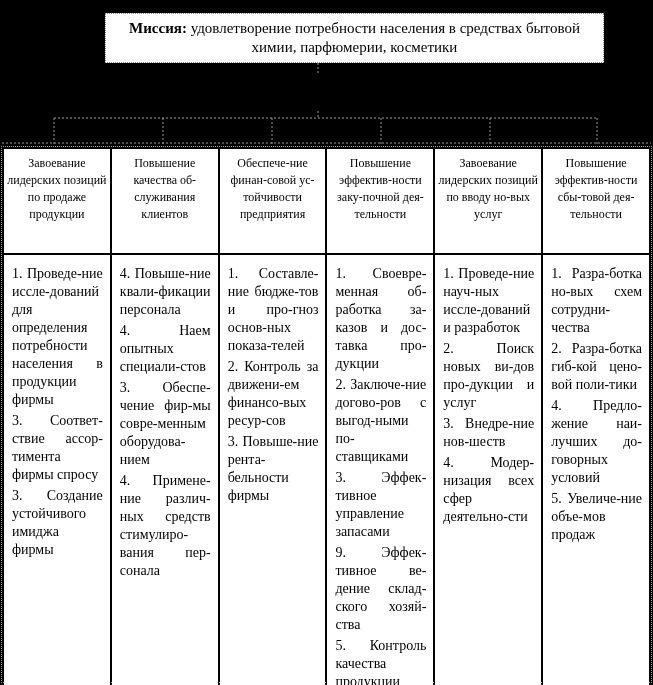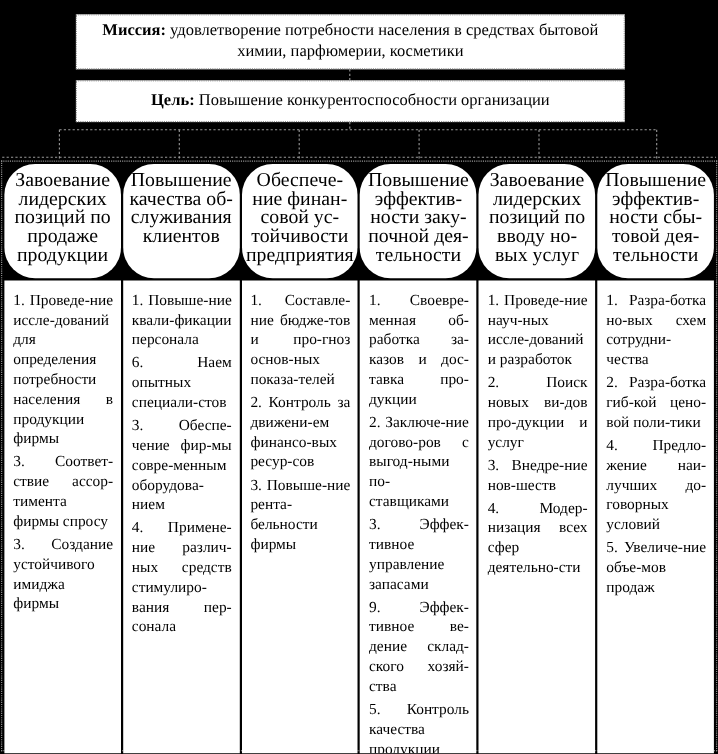--- a/index.html
+++ b/index.html
@@ -14,21 +14,21 @@
   .box {
     position: absolute;
     left: 69px; width: 499px;
     background: #fff;
     border: 1px dotted #8f8f8f;
     box-sizing: border-box;
     text-align: center;
     font-size: 15px;
     line-height: 19px;
   }
-  .mission-box { top: 13px; min-height: 50px; padding: 5px 14px; }
+  .mission-box { top: 13px; min-height: 50px; padding: 5px 14px; margin-left: 36px; }
   .goal-box   { top: 73px; min-height: 38px; padding: 8px 10px; }
   .bold { font-weight: bold; }
   svg.connector { position: absolute; left: 0; top: 0; pointer-events: none; }
   .table-wrap {
     position: absolute;
     left: 1px; top: 146px;
     width: 651px; height: 537px;
     border: 1px dotted #9a9a9a;
     box-sizing: border-box;
     background: #000;
@@ -38,47 +38,42 @@
     border-collapse: separate;
     border-spacing: 2px;
     table-layout: fixed;
   }
   td.hcell {
     background: #fff;
     height: 96px;
     vertical-align: top;
     text-align: center;
     padding: 6px 2px 2px 2px;
-    font-size: 18px;
+    font-size: 12px;
     line-height: 17px;
-    border-radius: 28px;
   }
   td.bcell {
     background: #fff;
     vertical-align: top;
     padding: 7px 4px 4px 5px;
     font-size: 14px;
     line-height: 18px;
   }
   p.item { margin: 3px; text-align: justify; }
 </style>
 </head>
 <body>
 
 <div class="canvas">
 
   <div class="box mission-box">
     <span class="bold">Миссия:</span>
     <span>удовлетворение потребности населения в средствах бытовой химии, парфюмерии, косметики</span>
   </div>
 
-  <div class="box goal-box">
-    <span class="bold">Цель:</span>
-    <span>Повышение конкурентоспособности организации</span>
-  </div>
 
   <svg class="connector" width="653" height="685" viewBox="0 0 653 685">
     <g stroke="#9a9a9a" stroke-width="1" stroke-dasharray="2,2" fill="none">
       <line x1="318" y1="63" x2="318" y2="73"></line>
       <line x1="318" y1="111" x2="318" y2="118"></line>
       <line x1="54" y1="118" x2="597" y2="118"></line>
       <line x1="54" y1="118" x2="54" y2="144"></line>
       <line x1="163" y1="118" x2="163" y2="144"></line>
       <line x1="272" y1="118" x2="272" y2="144"></line>
       <line x1="381" y1="118" x2="381" y2="144"></line>
@@ -99,22 +94,22 @@
             <td class="hcell">Завоевание лидерских позиций по вводу но-вых услуг</td>
             <td class="hcell">Повышение эффектив-ности сбы-товой дея-тельности</td>
           </tr>
         <tr>
             <td class="bcell">
               <p class="item">1. Проведе-ние иссле-дований для определения потребности населения в продукции фирмы</p>
               <p class="item">3. Соответ-ствие ассор-тимента фирмы спросу</p>
               <p class="item">3. Создание устойчивого имиджа фирмы</p>
             </td>
             <td class="bcell">
-              <p class="item">1. Повыше-ние квали-фикации персонала</p>
-              <p class="item">6. Наем опытных специали-стов</p>
+              <p class="item">4. Повыше-ние квали-фикации персонала</p>
+              <p class="item">4. Наем опытных специали-стов</p>
               <p class="item">3. Обеспе-чение фир-мы совре-менным оборудова-нием</p>
               <p class="item">4. Примене-ние различ-ных средств стимулиро-вания пер-сонала</p>
             </td>
             <td class="bcell">
               <p class="item">1. Составле-ние бюдже-тов и про-гноз основ-ных показа-телей</p>
               <p class="item">2. Контроль за движени-ем финансо-вых ресур-сов</p>
               <p class="item">3. Повыше-ние рента-бельности фирмы</p>
             </td>
             <td class="bcell">
               <p class="item">1. Своевре-менная об-работка за-казов и дос-тавка про-дукции</p>

